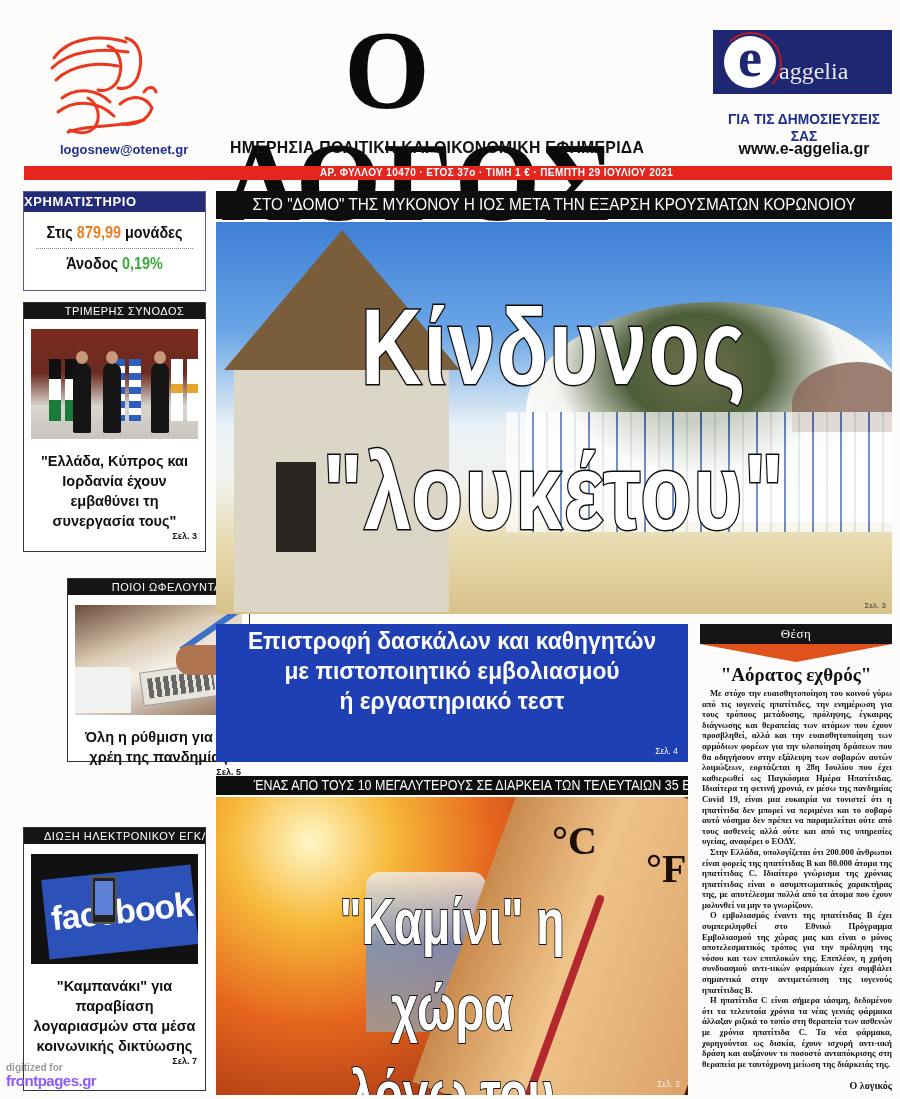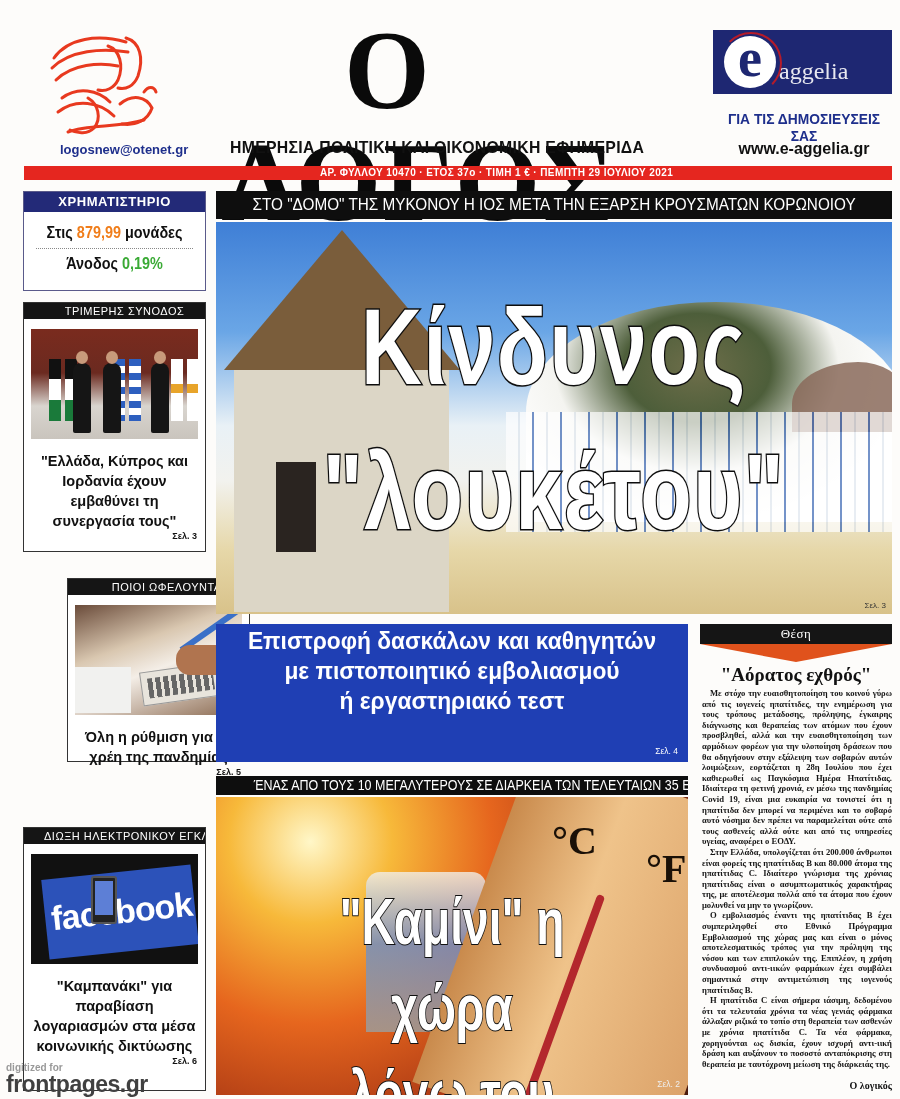--- a/index.html
+++ b/index.html
@@ -26,21 +26,21 @@
               font-weight: bold; color: #1e2f8c; transform: scaleX(0.92); }
   .eagg-url { position: absolute; left: 716px; top: 140px; width: 176px; text-align: center;
               font-size: 16px; font-weight: bold; color: #111; }
   .redbar { position: absolute; left: 24px; top: 166px; width: 868px; height: 14px; background: #e5261f; }
   .redbar-text { position: absolute; left: 296px; top: 1px; color: #fff; font-size: 10px; font-weight: bold;
                  letter-spacing: 0.4px; white-space: nowrap; }
 
   
   .stock { position: absolute; left: 23px; top: 191px; width: 183px; height: 100px;
            border: 1px solid #5a5a8a; background: #fff; }
-  .stock-head { background: #232a78; color: #fff; font-weight: bold; font-size: 13px; text-align: center;
+  .stock-head { background: #232a78; color: #fff; font-weight: bold; font-size: 13px; text-align: left;
                 height: 20px; line-height: 20px; letter-spacing: 0.6px; }
   .stock-l1 { text-align: center; margin-top: 12px; font-size: 16px; font-weight: bold; transform: scaleX(0.9); }
   .stock-l1 .num { color: #f07d1a; }
   .stock-sep { margin: 6px 12px 0; border-top: 1px dotted #888; }
   .stock-l2 { text-align: center; margin-top: 6px; font-size: 16px; font-weight: bold; transform: scaleX(0.9); }
   .stock-l2 .pct { color: #3aaa35; }
 
   .side-card { position: absolute; left: 23px; width: 183px; border: 1px solid #333; background: #fff; }
   .side-head { background: #151515; color: #fff; font-size: 11px; text-align: center; height: 16px;
                line-height: 16px; letter-spacing: 0.5px; white-space: nowrap; overflow: hidden; padding-left: 20px; }
@@ -65,21 +65,21 @@
 
   
   .img-fb { background: #111; }
   .fb-band { position: absolute; left: 14px; top: 18px; width: 150px; height: 80px; background: #2c52b9; transform: rotate(-6deg); }
   .fb-word { position: absolute; left: 20px; top: 38px; color: #fff; font-weight: bold; font-size: 34px; transform: rotate(-6deg); letter-spacing: -1px; }
   .phone { position: absolute; left: 60px; top: 22px; width: 26px; height: 48px; background: #222; border: 2px solid #555; border-radius: 3px; }
   .phone::after { content:""; position:absolute; left:2px; top:3px; width:18px; height:34px; background:#5d7fd6; }
 
   .watermark { position: absolute; left: 6px; top: 1063px; color: #888; font-weight: bold; line-height: 1; }
   .wm-1 { font-size: 10px; color: #999; }
-  .wm-2 { font-size: 23px; letter-spacing: -0.5px; color: #404040; }
+  .wm-2 { font-size: 15px; letter-spacing: -0.5px; color: #8b5cf6; }
 
   
   .kicker-bar { position: absolute; left: 216px; top: 191px; width: 676px; height: 28px; background: #0e0e0e;
                 color: #fff; font-size: 17px; line-height: 28px; text-align: center; white-space: nowrap;
                 letter-spacing: 0; overflow: hidden; }
   .kicker-bar span { display: inline-block; transform: scaleX(0.9); }
   .hero { position: absolute; left: 216px; top: 222px; width: 676px; height: 392px; overflow: hidden;
           background: linear-gradient(180deg, #3f7fd6 0%, #6aa6e6 28%, #e9f1f6 52%, #f2f2ee 66%, #e6d7a8 84%, #d8c28a 100%); }
   .hill { position: absolute; left: 310px; top: 80px; width: 380px; height: 220px;
           background: radial-gradient(ellipse at 45% 30%, #6e6e4a 0%, #4d5e3a 25%, #f4f4f0 48%, #ffffff 70%);
@@ -213,21 +213,21 @@
 </div>
 
 <div class="side-card" style="top:827px; height:264px;">
   <div class="side-head">ΔΙΩΞΗ ΗΛΕΚΤΡΟΝΙΚΟΥ ΕΓΚΛΗΜΑΤΟΣ</div>
   <div class="side-img img-fb">
     <div class="fb-band"></div>
     <div class="fb-word">facebook</div>
     <div class="phone"></div>
   </div>
   <div class="side-text">"Καμπανάκι" για παραβίαση λογαριασμών στα μέσα κοινωνικής δικτύωσης</div>
-  <div class="side-page">Σελ. 6</div>
+  <div class="side-page">Σελ. 7</div>
 </div>
 
 <div class="watermark">
   <div class="wm-1">digitized for</div>
   <div class="wm-2">frontpages.gr</div>
 </div>
 
 <div class="kicker-bar">
   <span>ΣΤΟ "ΔΟΜΟ" ΤΗΣ ΜΥΚΟΝΟΥ Η ΙΟΣ ΜΕΤΑ ΤΗΝ ΕΞΑΡΣΗ ΚΡΟΥΣΜΑΤΩΝ ΚΟΡΩΝΟΙΟΥ</span>
 </div>

